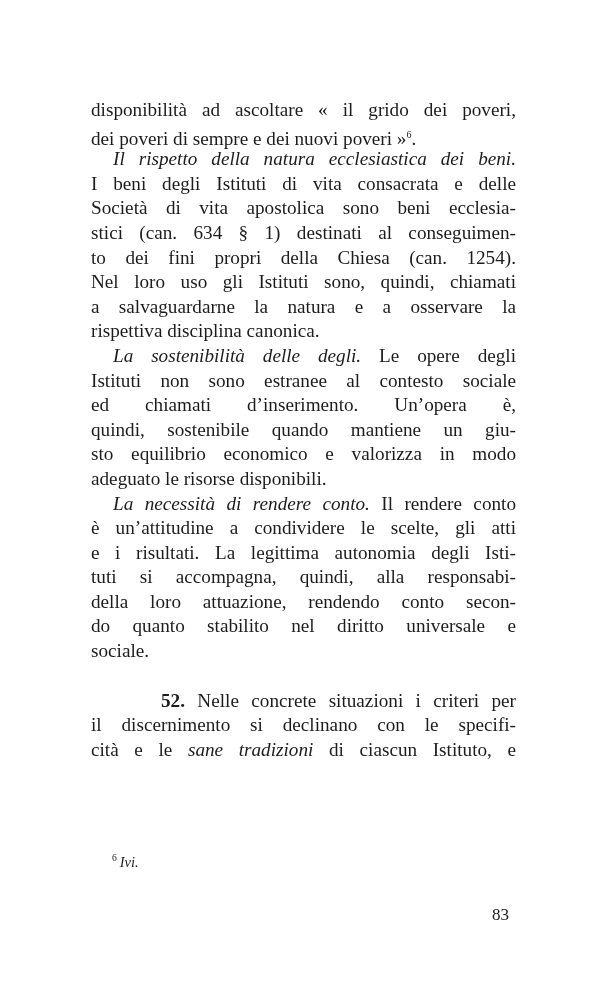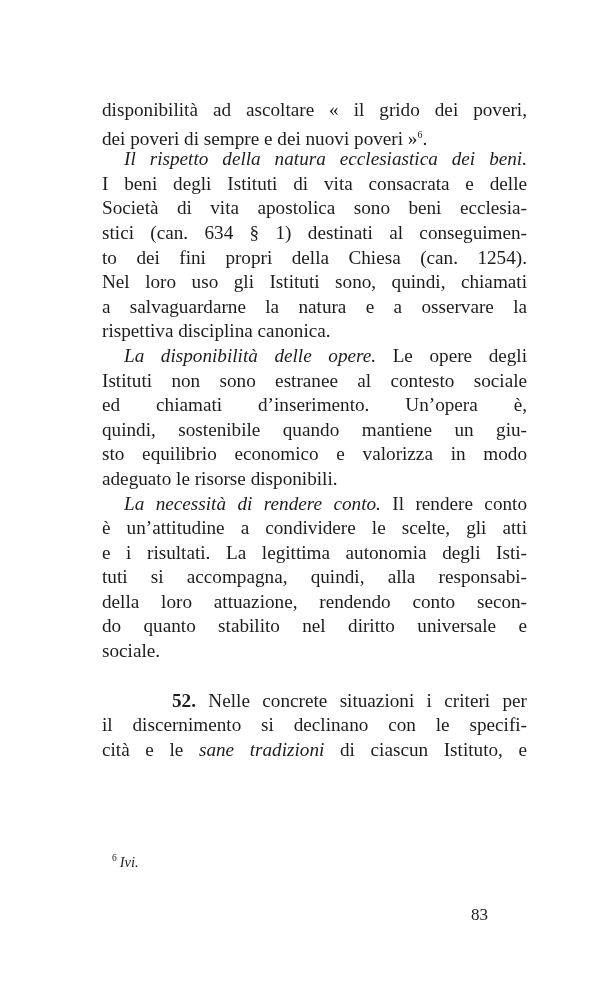--- a/index.html
+++ b/index.html
@@ -1,56 +1,56 @@
 <!DOCTYPE html>
 <html><head>
 <meta charset="utf-8">
 <style>
   html, body { margin: 0; padding: 0; background: #ffffff; }
   body { width: 606px; height: 1000px; position: relative; overflow: hidden; }
   .page {
-    position: absolute; left: 102px; top: 98px; width: 425px;
+    position: absolute; left: 91px; top: 98px; width: 425px;
     font-family: "Liberation Serif", "DejaVu Serif", serif;
     font-size: 19.2px; line-height: 24.6px; color: #1c1c1c;
     text-align: justify; hyphens: manual;
   }
   .line { display: block; white-space: nowrap; text-align: justify; text-align-last: justify; height: 24.6px; }
   .line.last { text-align-last: left; }
   .indent { padding-left: 22px; }
   .it { font-style: italic; }
   .bold { font-weight: bold; margin-left: 48px; }
   .sup { font-size: 10px; vertical-align: 7px; }
   .gap { height: 25px; }
   .footnote {
     position: absolute; left: 112px; top: 853px;
     font-family: "Liberation Serif", "DejaVu Serif", serif;
     font-size: 14.5px; color: #1c1c1c;
   }
   .footnote .fn-num { font-size: 9.5px; vertical-align: 6px; margin-right: 3px; }
   .page-number {
-    position: absolute; left: 471px; top: 905px;
+    position: absolute; left: 492px; top: 905px;
     font-family: "Liberation Serif", "DejaVu Serif", serif;
     font-size: 17px; color: #1c1c1c;
   }
 </style>
 </head>
 <body>
 
 <div class="page">
   <span class="line">disponibilità ad ascoltare « il grido dei poveri,</span>
   <span class="line last"><span>dei poveri di sempre e dei nuovi poveri »</span><span class="sup">6</span><span>.</span></span>
   <span class="line indent it">Il rispetto della natura ecclesiastica dei beni.</span>
   <span class="line">I beni degli Istituti di vita consacrata e delle</span>
   <span class="line">Società di vita apostolica sono beni ecclesia-</span>
   <span class="line">stici (can. 634 § 1) destinati al conseguimen-</span>
   <span class="line">to dei fini propri della Chiesa (can. 1254).</span>
   <span class="line">Nel loro uso gli Istituti sono, quindi, chiamati</span>
   <span class="line">a salvaguardarne la natura e a osservare la</span>
   <span class="line last">rispettiva disciplina canonica.</span>
-  <span class="line indent"><span class="it">La disponibilità delle opere.</span><span> Le opere degli</span></span>
+  <span class="line indent"><span class="it">La sostenibilità delle degli.</span><span> Le opere degli</span></span>
   <span class="line">Istituti non sono estranee al contesto sociale</span>
   <span class="line">ed chiamati d’inserimento. Un’opera è,</span>
   <span class="line">quindi, sostenibile quando mantiene un giu-</span>
   <span class="line">sto equilibrio economico e valorizza in modo</span>
   <span class="line last">adeguato le risorse disponibili.</span>
   <span class="line indent"><span class="it">La necessità di rendere conto.</span><span> Il rendere conto</span></span>
   <span class="line">è un’attitudine a condividere le scelte, gli atti</span>
   <span class="line">e i risultati. La legittima autonomia degli Isti-</span>
   <span class="line">tuti si accompagna, quindi, alla responsabi-</span>
   <span class="line">della loro attuazione, rendendo conto secon-</span>

